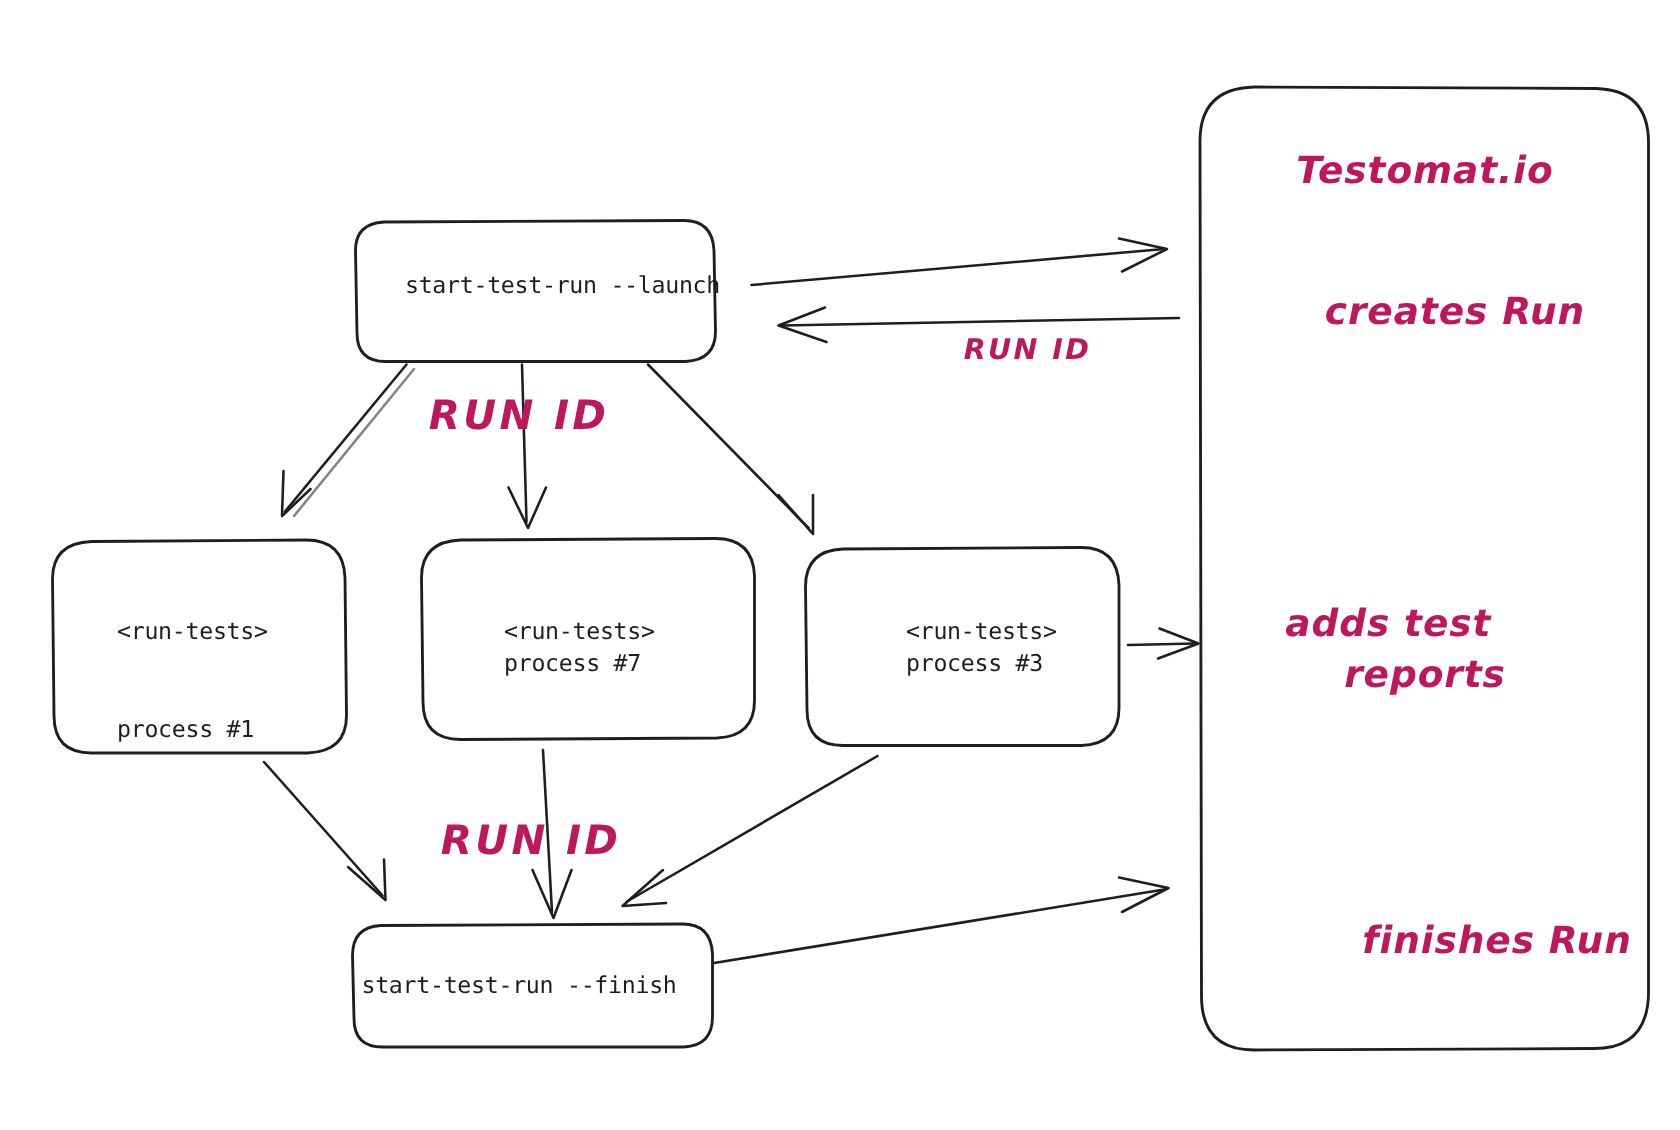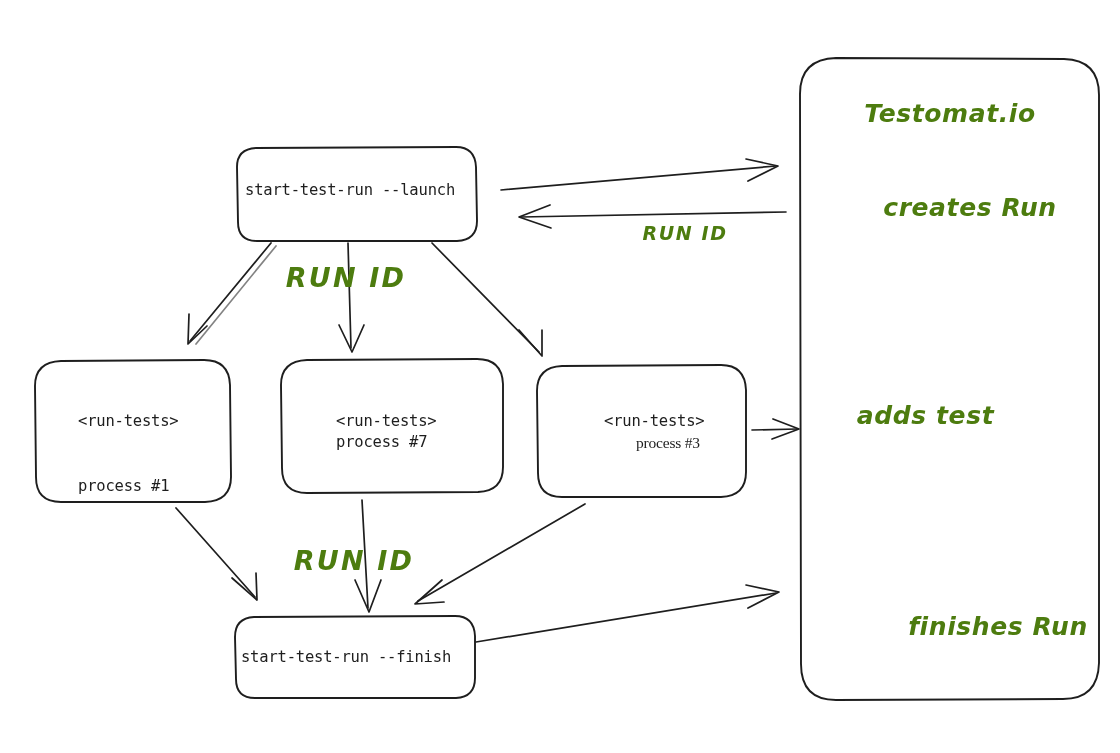--- a/index.html
+++ b/index.html
@@ -59,21 +59,21 @@
     color: #1e1e1e;
     white-space: pre;
     letter-spacing: -0.2px;
   }
   .mono-label.center-block {
     text-align: right;
   }
   .hand-label {
     position: absolute;
     font-family: "DejaVu Sans", sans-serif;
-    color: #4d7c0f;
+    color: #be185d;
     white-space: pre;
     text-align: center;
     font-style: italic;
     font-weight: 600;
     letter-spacing: 0.6px;
   }
   .hand-panel {
     font-size: 25px;
     line-height: 32px;
   }
@@ -169,38 +169,39 @@
       <path class="edge-head" d="M442 580 L415 604 L444 602"></path>
     </g>
 
     <g>
       <path class="edge-line" d="M476 642 L776 593"></path>
       <path class="edge-head" d="M746 585 L779 592 L748 608"></path>
     </g>
 
   </svg>
 
-  <div class="mono-label" style="left:245px; top:180px; width:224px; text-align:left;">start-test-run --launch</div>
+  <div class="mono-label" style="left:256px; top:180px; width:224px; text-align:right;">start-test-run --launch</div>
 
   <div class="mono-label center-block" style="left:78px; top:411px;">&lt;run-tests&gt;</div>
   <div class="mono-label center-block" style="left:78px; top:432px;margin-top:44px;">process #1</div>
 
   <div class="mono-label center-block" style="left:336px; top:411px;">&lt;run-tests&gt;</div>
   <div class="mono-label center-block" style="left:336px; top:432px;">process #7</div>
 
   <div class="mono-label center-block" style="left:604px; top:411px;">&lt;run-tests&gt;</div>
-  <div class="mono-label center-block" style="left:636px; top:432px;font-family:Liberation Serif, serif;">process #3</div>
+  <div class="mono-label center-block" style="left:604px; top:432px;">process #3</div>
 
   <div class="mono-label" style="left:234px; top:647px; width:224px; text-align:center;">start-test-run --finish</div>
 
   <div class="hand-label hand-panel" style="left:800px; top:98px; width:300px;">Testomat.io</div>
 
   <div class="hand-label hand-panel" style="left:820px; top:192px; width:300px;">creates Run</div>
 
   <div class="hand-label hand-panel" style="left:768px; top:400px; width:315px;">adds test</div>
+  <div class="hand-label hand-panel" style="left:800px; top:434px; width:300px;">reports</div>
 
   <div class="hand-label hand-panel" style="left:800px; top:611px; width:300px;padding-left:48px;">finishes Run</div>
 
   <div class="hand-label hand-runid-small" style="left:595px; top:222px; width:180px;">RUN ID</div>
 
   <div class="hand-label hand-runid-big" style="left:256px; top:262px; width:180px;">RUN ID</div>
 
   <div class="hand-label hand-runid-big" style="left:264px; top:545px; width:180px;">RUN ID</div>
 
 </div>

